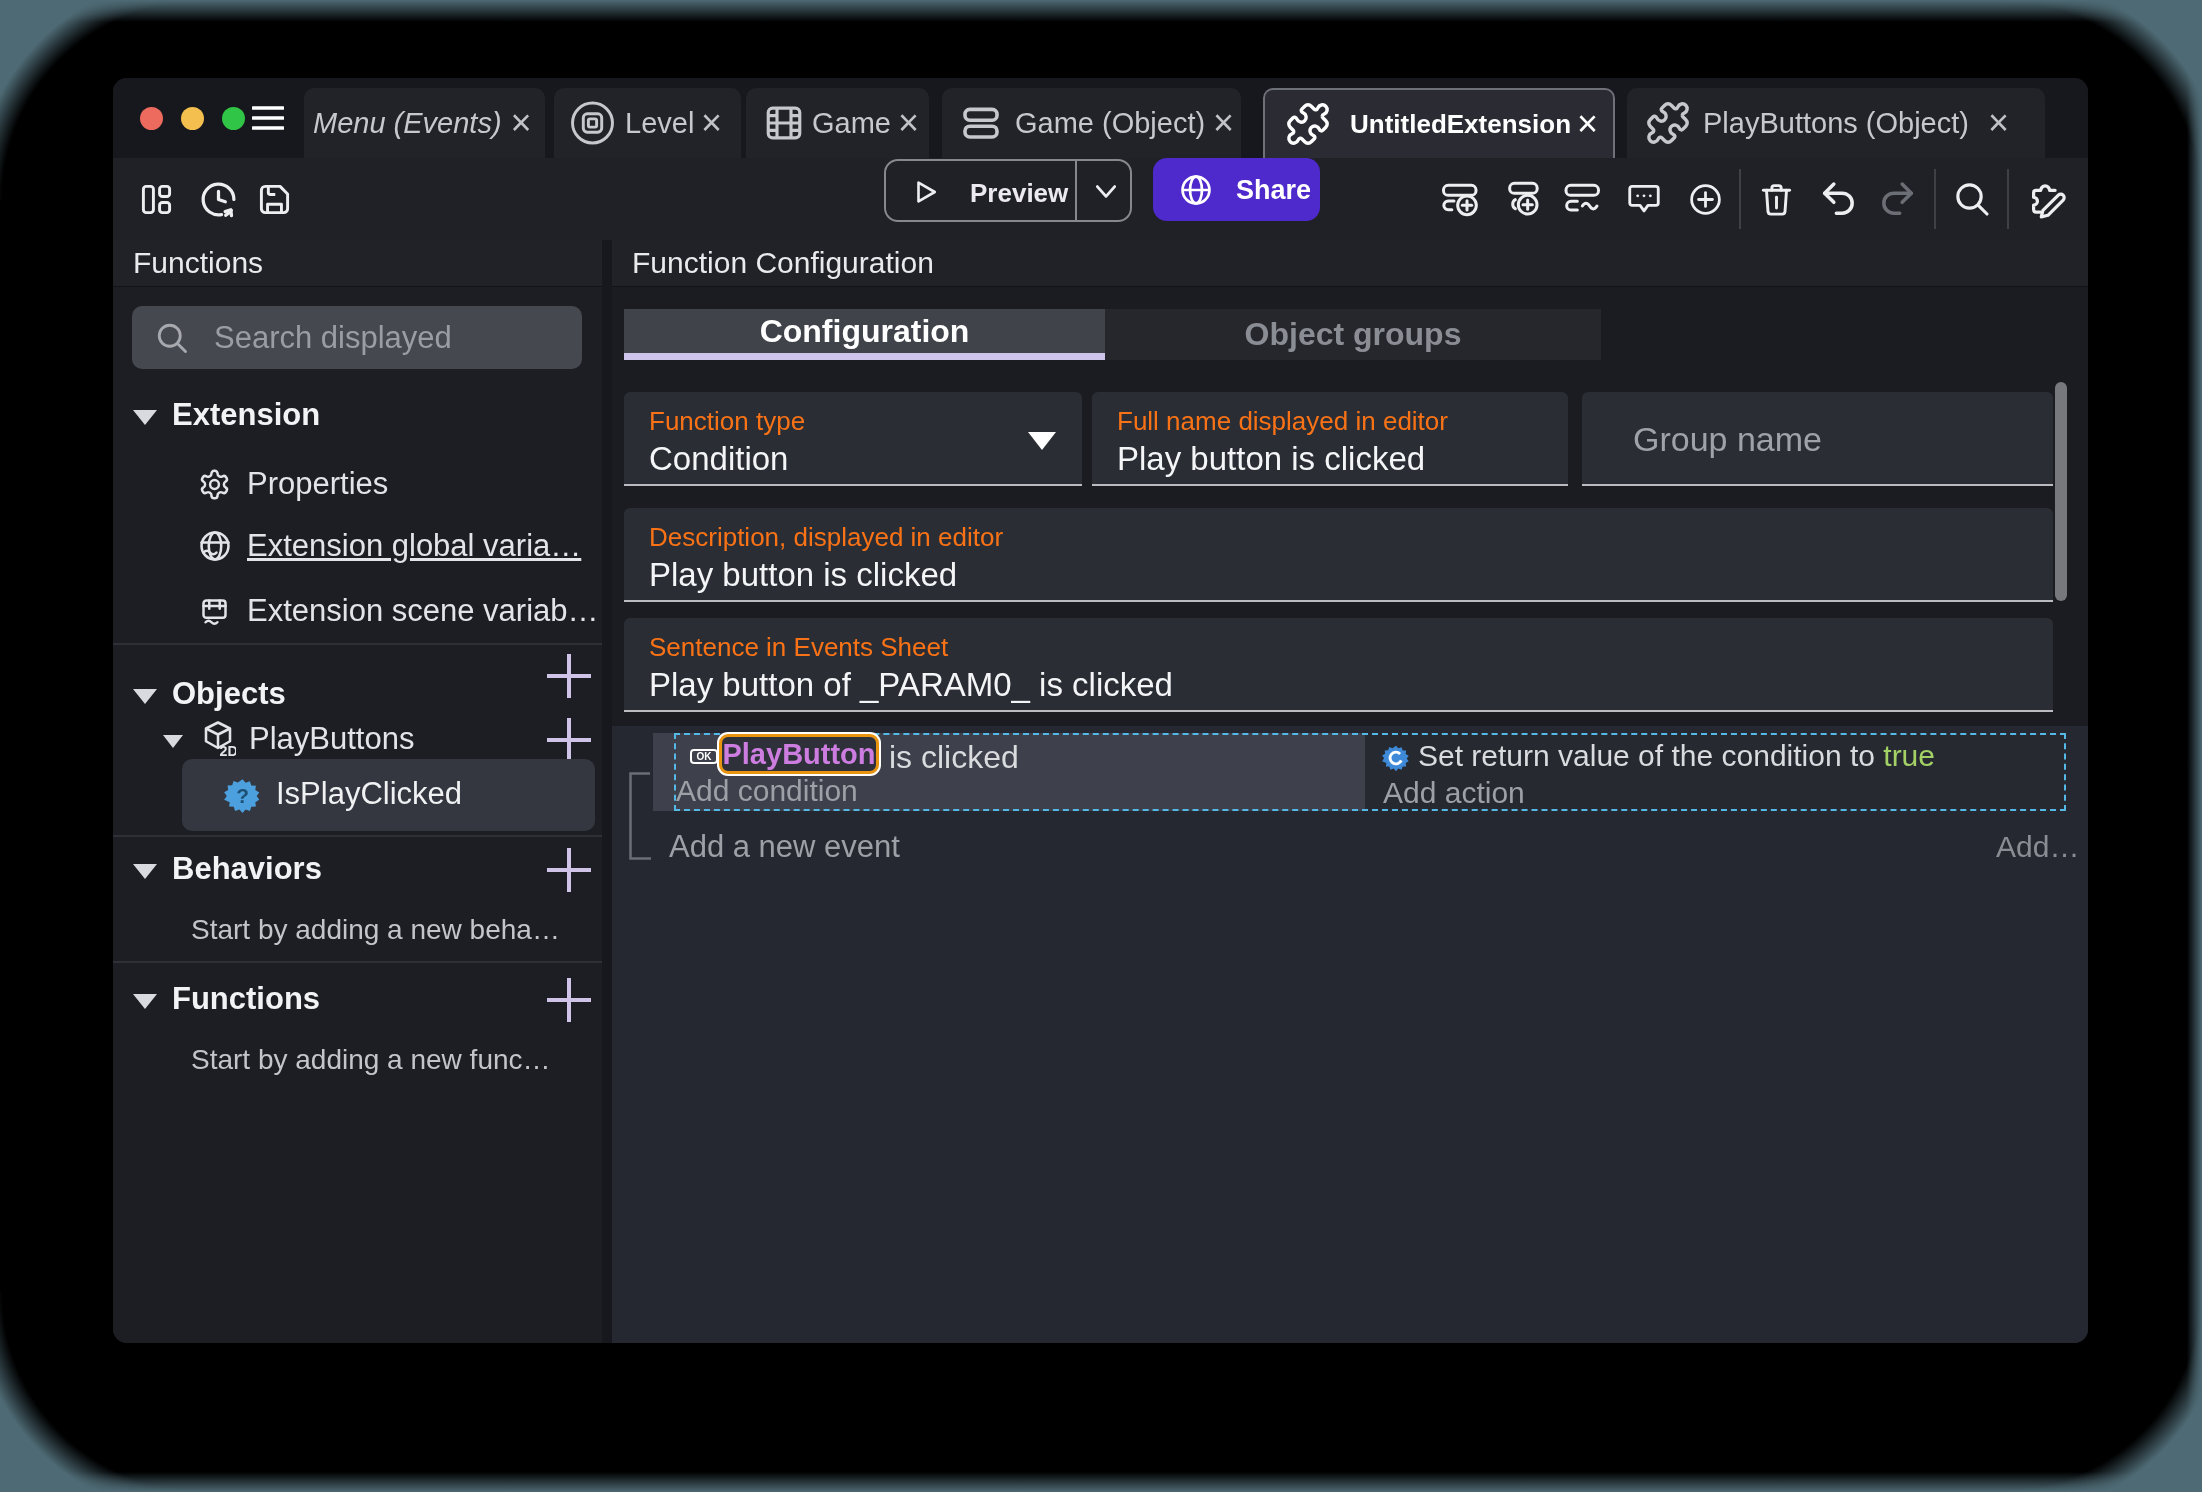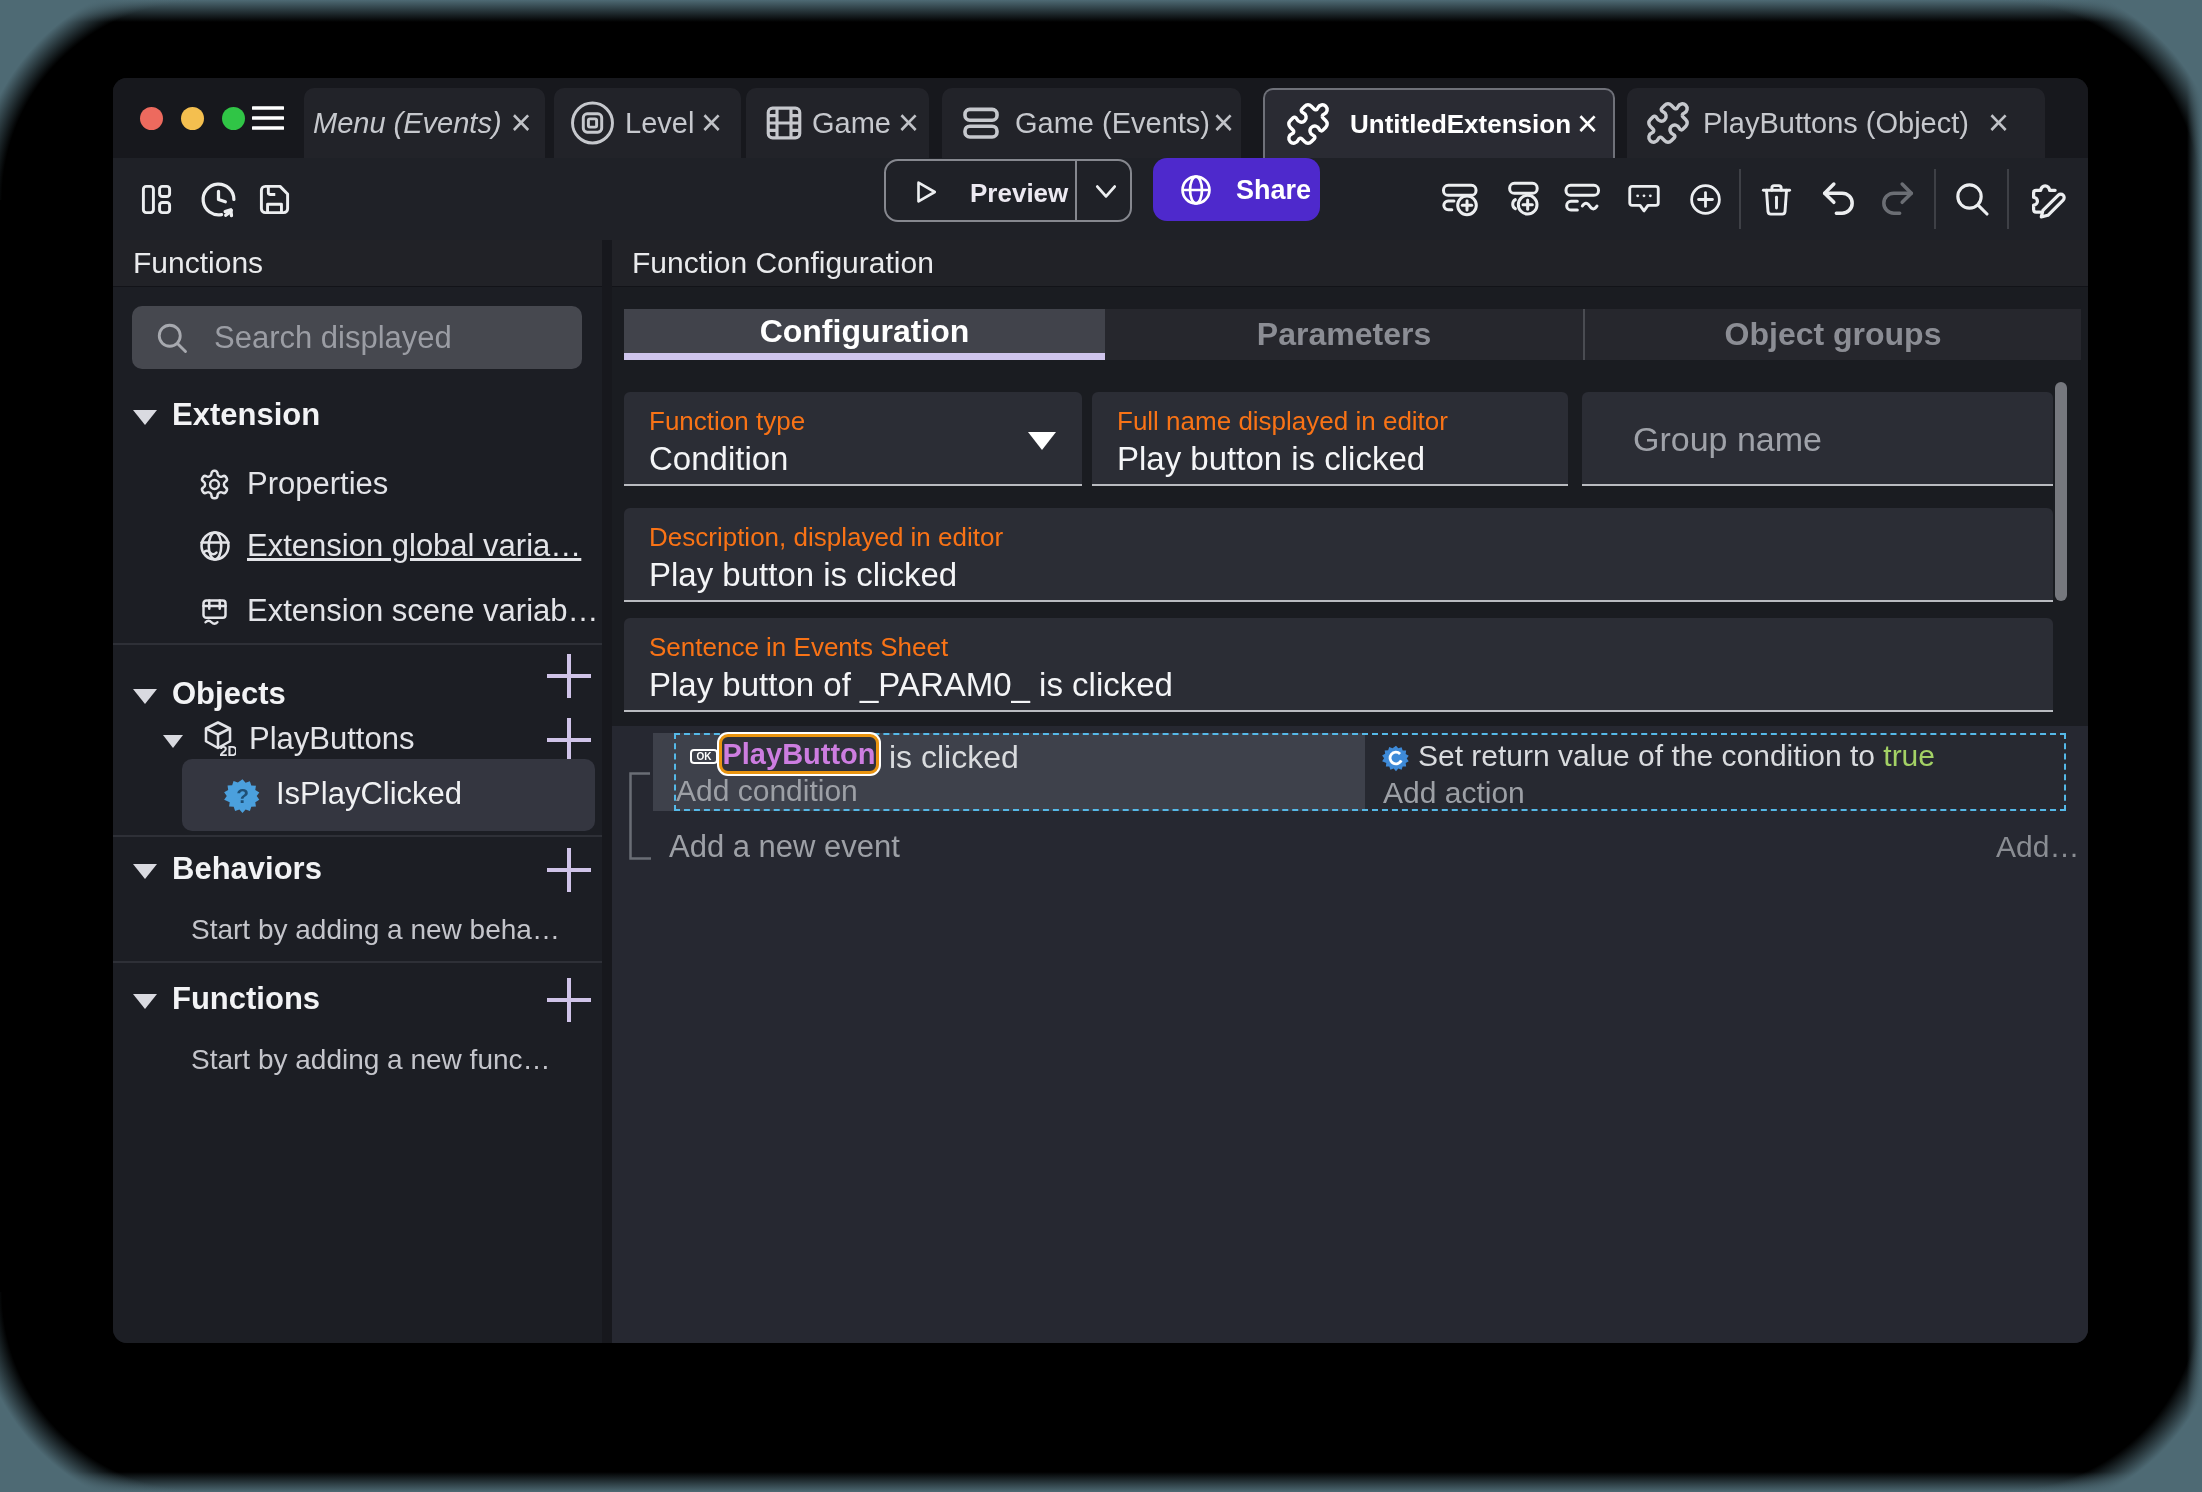--- a/index.html
+++ b/index.html
@@ -126,21 +126,21 @@
           <line x1="16" y1="16.2" x2="21" y2="16.2"></line>
       </svg>
       <span class="txt" style="left:66px;">Game</span>
         <span class="x" style="left:152px;">×</span>
     </div>
     <div class="tab" style="left:829px;width:299px;">
       <svg style="left:15px;" width="48" height="48" viewBox="0 0 24 24" fill="none" stroke="#c6c8cd" stroke-width="1.8">
         <rect x="4" y="5.2" width="16" height="5.4" rx="2.4"></rect>
           <rect x="4" y="13.6" width="16" height="5.4" rx="2.4"></rect>
       </svg>
-      <span class="txt" style="left:73px;">Game (Events)</span>
+      <span class="txt" style="left:73px;">Game (Object)</span>
         <span class="x" style="left:271px;">×</span>
     </div>
     <div class="tab active" style="left:1150px;width:352px;">
       <svg style="left:20px;" width="46" height="46" viewBox="0 0 24 24" fill="none" stroke="#fff" stroke-width="1.8">
         <path d="M19.439 7.85c-.049.322.059.648.289.878l1.568 1.568c.47.47.706 1.087.706 1.704s-.235 1.233-.706 1.704l-1.611 1.611a.98.98 0 0 1-.837.276c-.47-.07-.802-.48-.968-.925a2.501 2.501 0 1 0-3.214 3.214c.446.166.855.497.925.968a.979.979 0 0 1-.276.837l-1.61 1.61a2.404 2.404 0 0 1-1.705.707 2.402 2.402 0 0 1-1.704-.706l-1.568-1.568a1.026 1.026 0 0 0-.877-.29c-.493.074-.84.504-1.02.968a2.5 2.5 0 1 1-3.237-3.237c.464-.18.894-.527.967-1.02a1.026 1.026 0 0 0-.289-.877l-1.568-1.568A2.402 2.402 0 0 1 1.998 12c0-.617.236-1.234.706-1.704L4.23 8.77c.24-.24.581-.353.917-.303.515.077.877.528 1.073 1.01a2.5 2.5 0 1 0 3.259-3.259c-.482-.196-.933-.558-1.01-1.073-.05-.336.062-.676.303-.917l1.525-1.525A2.402 2.402 0 0 1 12 1.998c.617 0 1.234.236 1.704.706l1.568 1.568c.23.23.556.338.877.29.493-.074.84-.504 1.02-.968a2.5 2.5 0 1 1 3.237 3.237c-.464.18-.894.527-.967 1.02Z"></path>
       </svg>
       <span class="txt" style="left:85px;font-weight:bold;font-size:26px;">UntitledExtension</span>
         <span class="x" style="left:312px;color:#fff;">×</span>
     </div>
     <div class="tab" style="left:1514px;width:418px;">
@@ -352,21 +352,20 @@
     <div class="plus" style="left:434px;top:738px;"></div>
     <div class="trow" style="top:798px;">
       <span class="dim" style="margin-left:78px;">Start by adding a new func…</span>
     </div>
   </div>
 
   <div class="main">
     <div class="phead">Function Configuration</div>
     <div class="tabs3">
       <div class="t3 on" style="width:481px;">Configuration</div>
-      <div class="t3 off" style="width:480px;border-right:2px solid #4a4c52;">Parameters</div>
       <div class="t3 off" style="width:496px;">Object groups</div>
     </div>
 
     <div class="fbox" style="left:12px;top:152px;width:458px;">
       <div class="flabel">Function type</div>
       <div class="fval">Condition</div>
       <div class="abs" style="left:404px;top:40px;width:0;height:0;border-left:14px solid transparent;border-right:14px solid transparent;border-top:18px solid #fff;"></div>
     </div>
     <div class="fbox" style="left:480px;top:152px;width:476px;padding-left:9px;">
       <div class="flabel">Full name displayed in editor</div>

